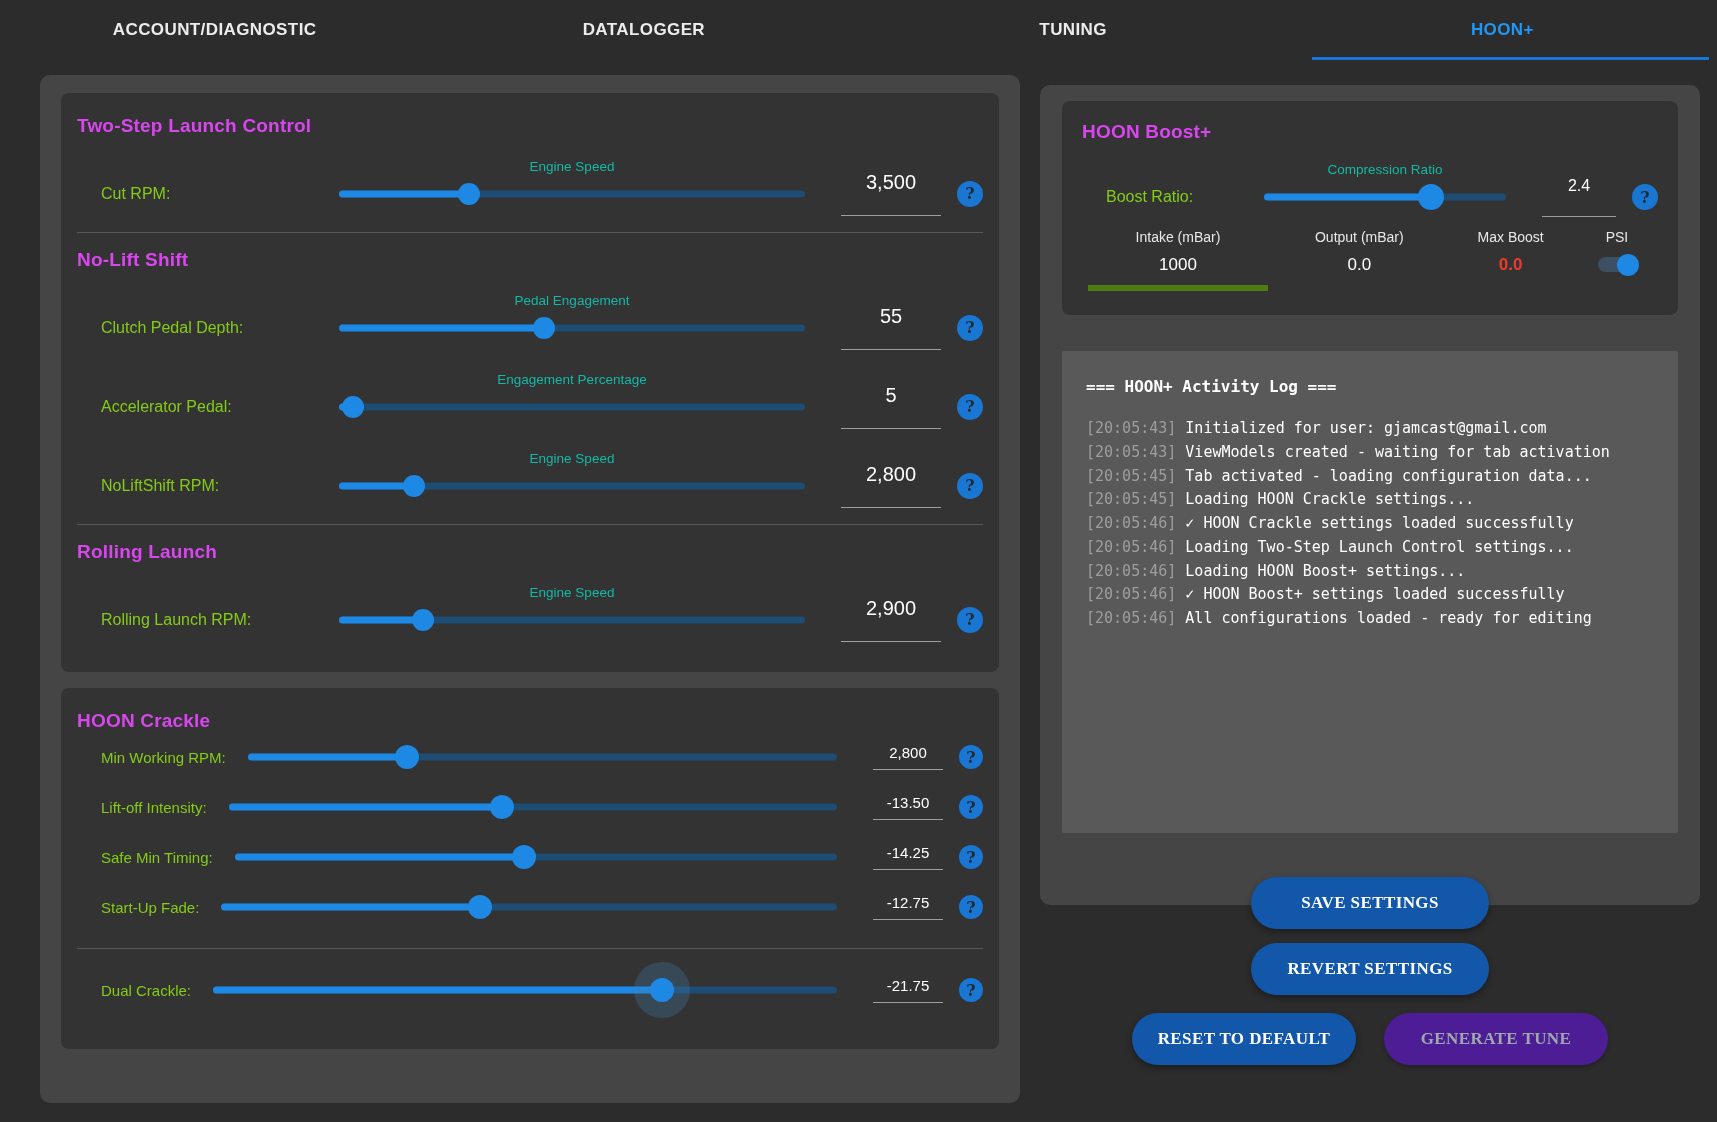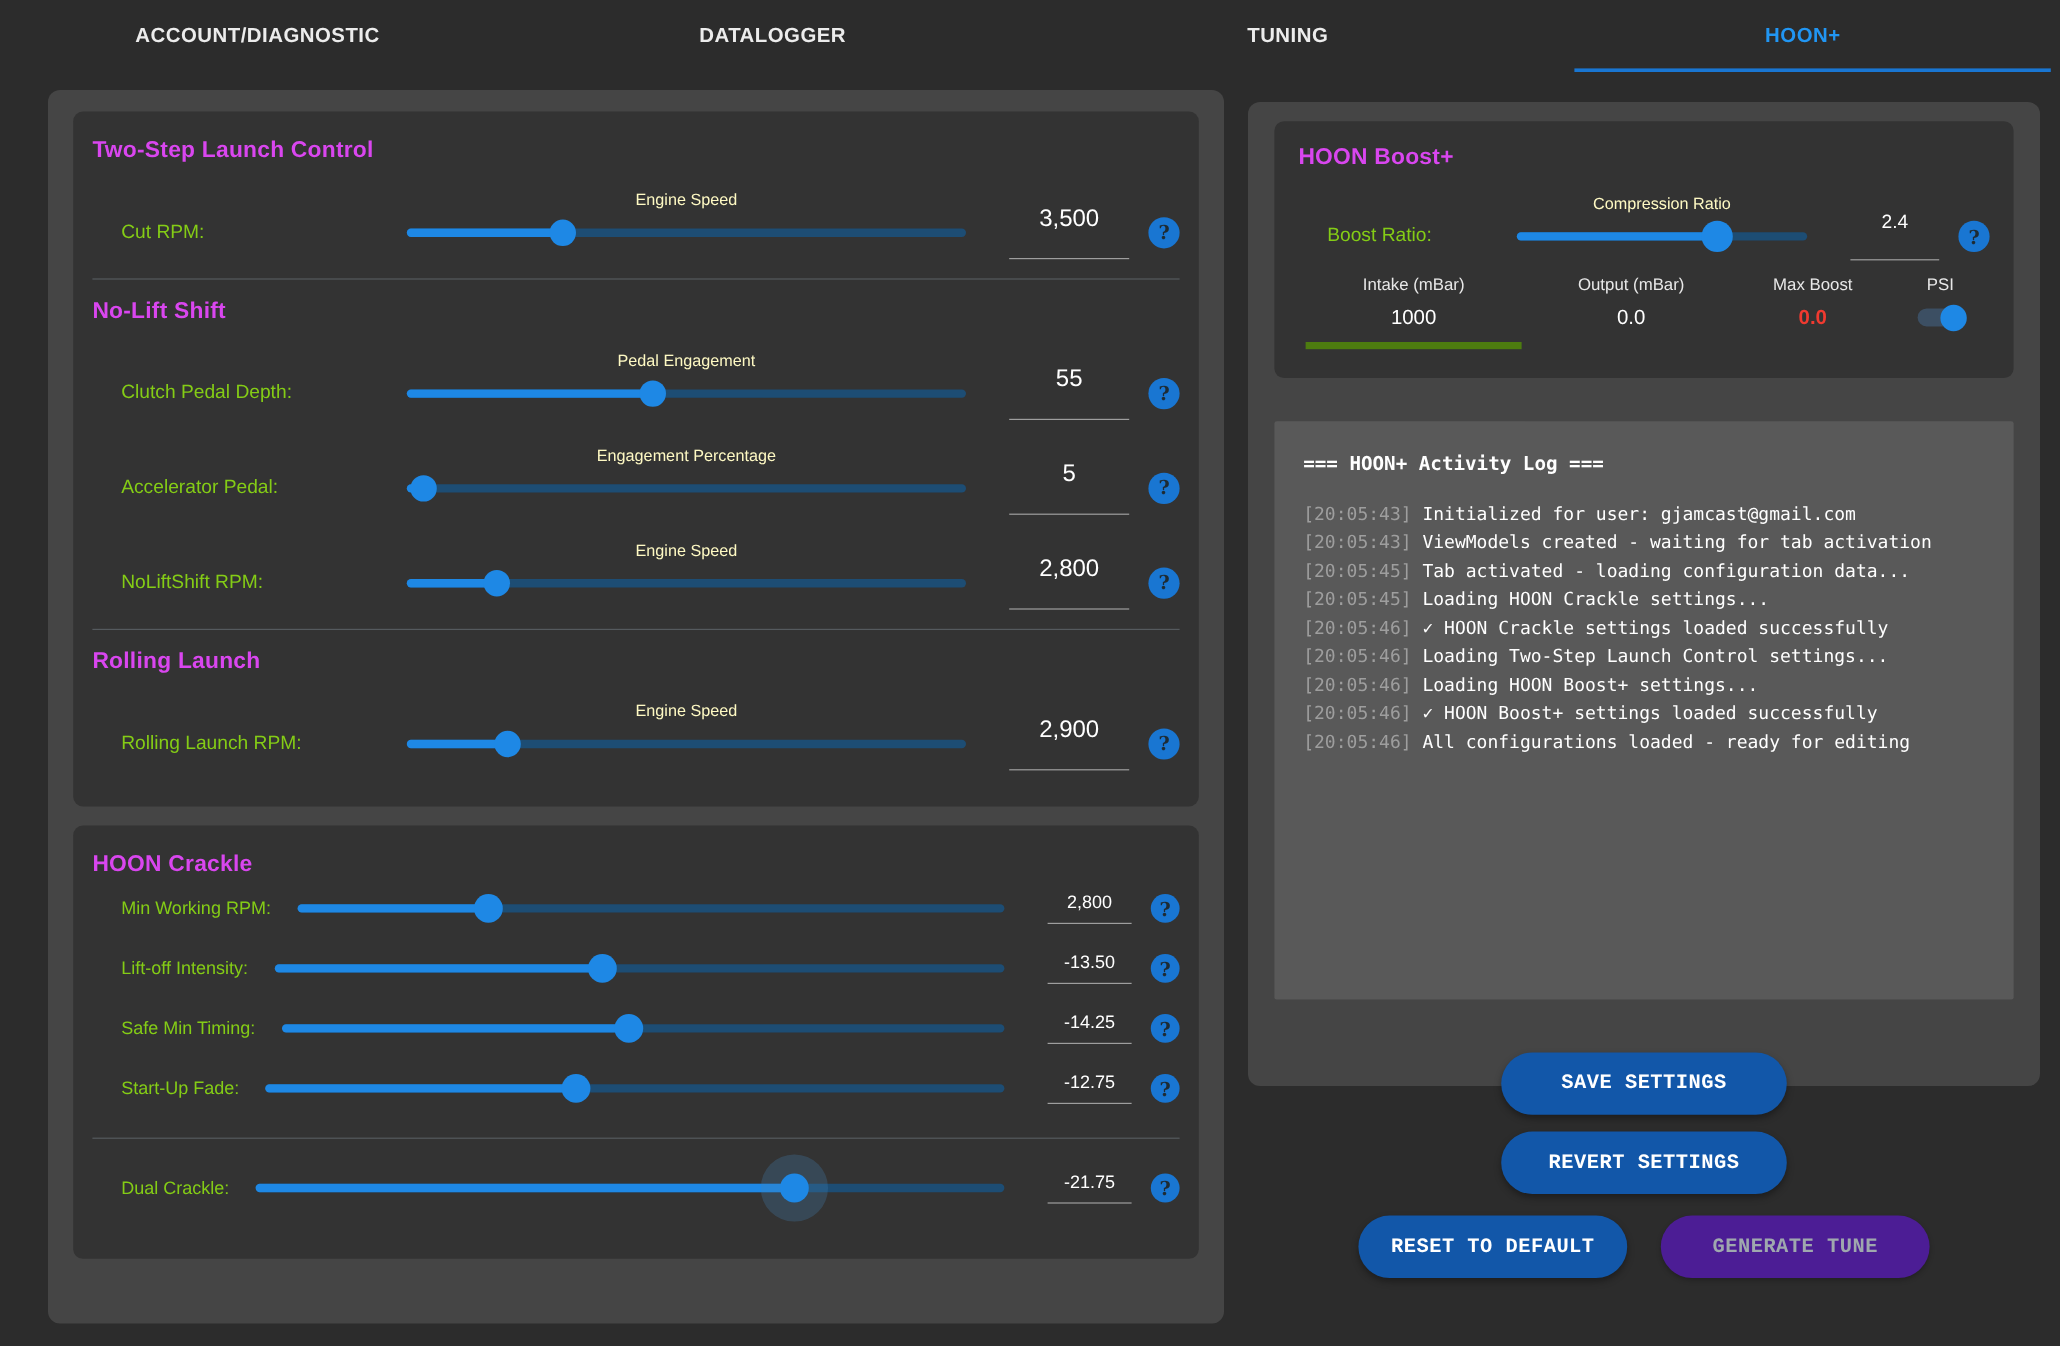--- a/index.html
+++ b/index.html
@@ -23,21 +23,21 @@
   .card2{margin-top:16px;padding:14px 16px 22px;}
   .boost-card{padding:12px 20px 24px;}
   h2.sec{margin:8px 0 12px;font-size:19px;font-weight:700;color:#d946ef;letter-spacing:.2px;}
   .divider{height:1px;background:#555a5e;margin:16px 0;border:none;}
   .divider.d2{margin:28px 0;}
   
   .srow{display:flex;align-items:center;margin-bottom:12px;}
   .srow .slbl{color:#84cc16;font-size:16px;flex:0 0 auto;margin-left:24px;}
   .s1 .srow .slbl{width:230px;}
   .swrap{flex:1;margin:0 36px 0 8px;display:flex;flex-direction:column;justify-content:center;}
-  .scap{text-align:center;font-size:13.5px;color:#fef9c3;margin-bottom:7px;}
+  .scap{text-align:center;font-size:13.5px;color:#14b8a6;margin-bottom:7px;}
   .slider{position:relative;height:26px;cursor:pointer;}
   .slider .track{position:absolute;top:50%;transform:translateY(-50%);left:0;right:0;height:7px;border-radius:4px;background:#1d4d74;}
   .slider .fill{position:absolute;top:50%;transform:translateY(-50%);left:0;width:var(--p,50%);height:7px;border-radius:4px;background:#1e88e5;}
   .slider .thumb{position:absolute;top:50%;left:var(--p,50%);transform:translate(-50%,-50%);
     width:22px;height:22px;border-radius:50%;background:#1e88e5;}
   .card2 .slider .thumb{width:24px;height:24px;}
   .boost-card .slider .thumb{width:26px;height:26px;}
   .slider .thumb.halo{box-shadow:0 0 0 16px rgba(70,130,180,0.28);}
   .val{width:100px;text-align:center;color:#ffffff;font-size:20px;
        border-bottom:1px solid #9e9e9e;padding-bottom:21px;flex:0 0 auto;margin-right:16px;}
@@ -70,21 +70,21 @@
             width:22px;height:22px;border-radius:50%;background:#1e88e5;}
   
   .log{margin-top:36px;height:482px;background:#595959;border-radius:2px;box-sizing:border-box;
        padding:26px 24px;overflow:hidden;font-family:"DejaVu Sans Mono",monospace;}
   .log-title{color:#ffffff;font-weight:700;font-size:16px;margin-bottom:22px;}
   .log-line{color:#ffffff;font-size:15px;line-height:1.45;margin-bottom:2px;word-wrap:break-word;}
   .log-time{color:#9e9e9e;}
   
   .btn-area{margin-top:44px;display:flex;flex-direction:column;align-items:center;}
   .btn{border:none;border-radius:26px;background:#1257a9;color:#ffffff;font-weight:700;
-       font-size:17px;letter-spacing:.4px;cursor:pointer;font-family:Liberation Mono, monospace;
+       font-size:17px;letter-spacing:.4px;cursor:pointer;font-family:Liberation Serif, serif;
        box-shadow:0 3px 6px rgba(0,0,0,0.35);}
   .btn.wide{width:238px;height:52px;margin-bottom:14px;}
   .btn-row{display:flex;gap:28px;margin-top:4px;}
   .btn.half{width:224px;height:52px;margin-bottom:0;}
   .btn.disabled{background:#4c1d95;color:#9fa8ae;cursor:default;box-shadow:0 2px 4px rgba(0,0,0,0.25);}
 </style>
 </head>
 <body>
 
 <div class="tabbar">

